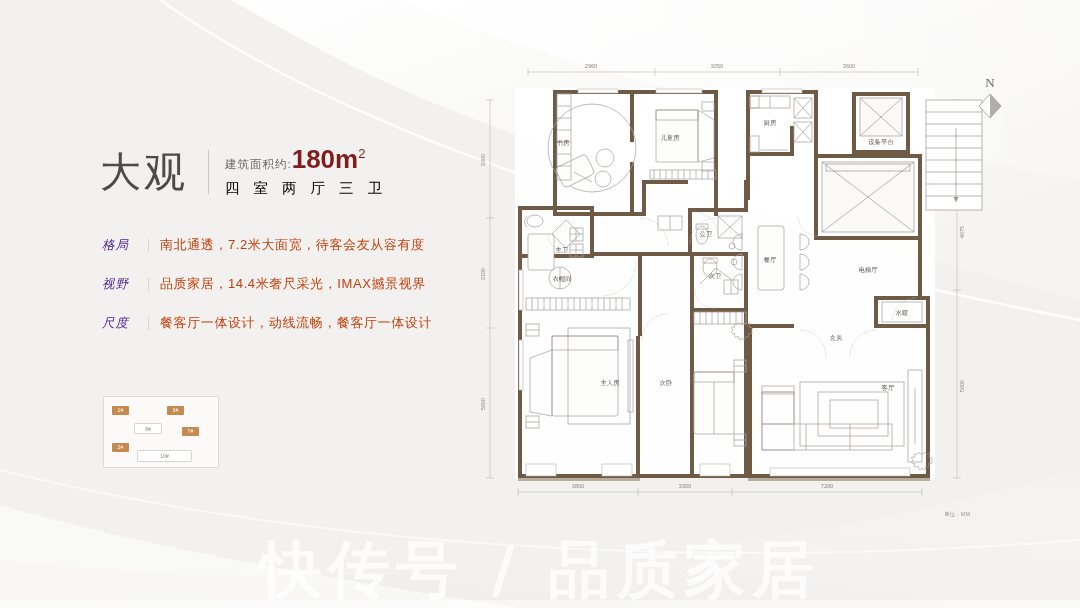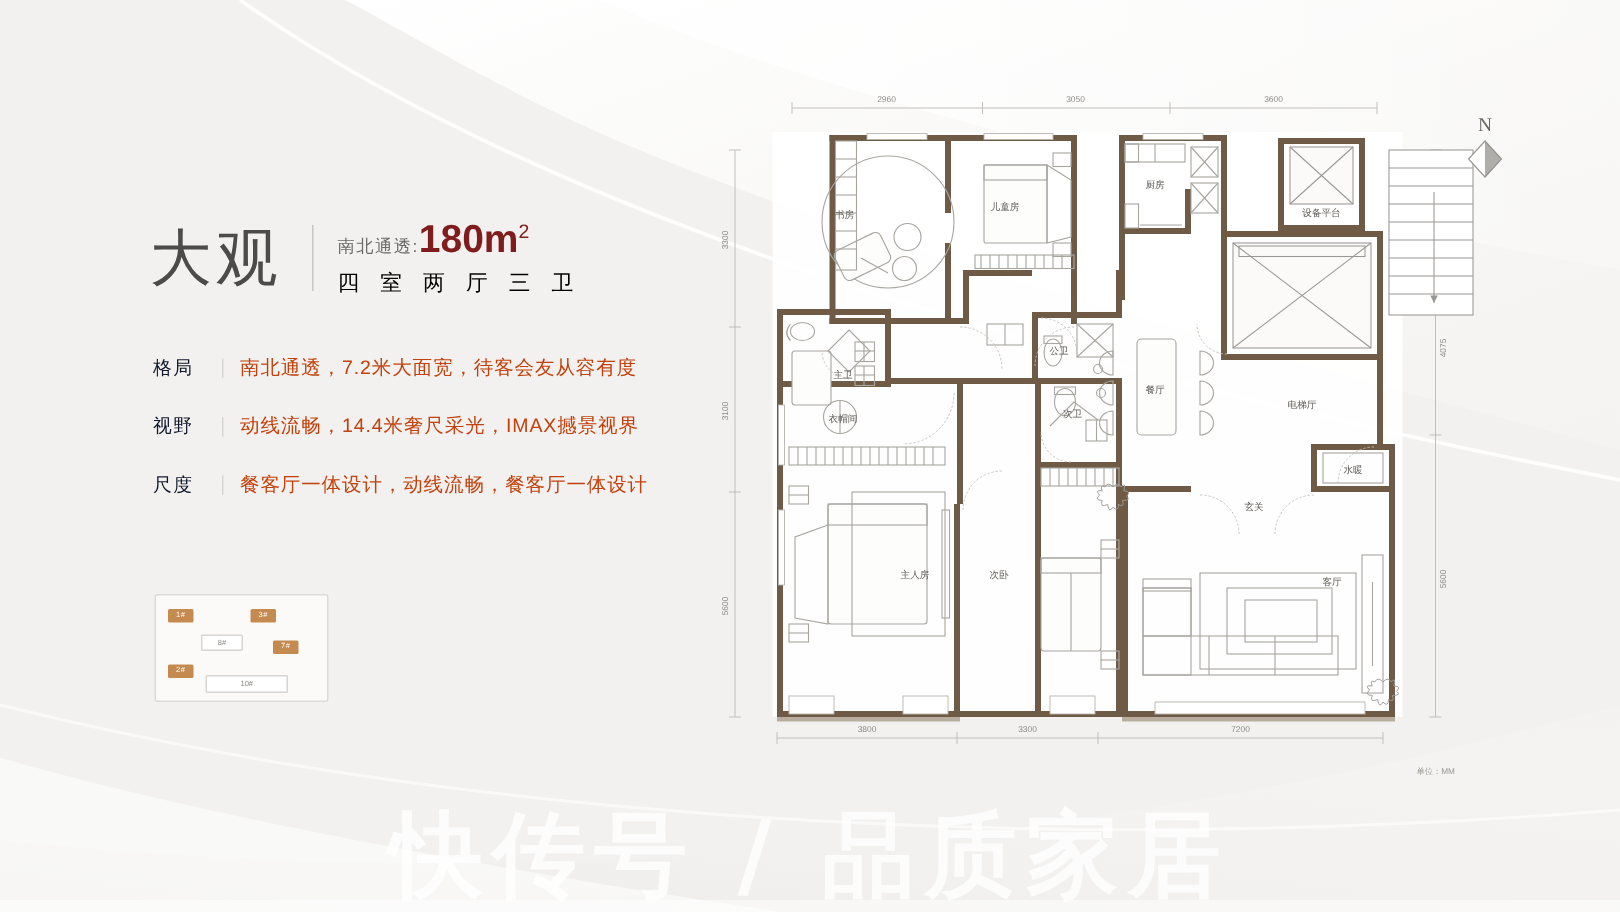--- a/index.html
+++ b/index.html
@@ -42,22 +42,22 @@
     font-size: 14.5px; letter-spacing: 5px; color: #000000;
   }
 
   
   #features {
     position: absolute; left: 102px; top: 236px;
     display: flex; flex-direction: column; gap: 21px;
   }
   .feature-row { display: flex; align-items: center; }
   .feature-key {
-    font-size: 12.5px; color: #0f172a; letter-spacing: 1px;
-    width: 42px; flex: none;
+    font-size: 12.5px; color: #4c1d95; letter-spacing: 1px;
+    width: 42px; flex: none; font-style: italic;
   }
   .feature-sep {
     width: 1px; height: 13px; background: #d9d6d1; margin: 0 11px 0 4px;
   }
   .feature-text {
     font-size: 13px; color: #c2410c; letter-spacing: 0.6px;
   }
 
   
   #site-map {
@@ -127,37 +127,37 @@
   <rect x="0" y="600" width="1080" height="8" fill="#ffffff" opacity="0.5"></rect>
 </svg>
 
 <section id="info-panel">
 
   <div id="title-row">
     <div id="plan-name">大观</div>
     <div id="title-div"></div>
     <div id="title-meta">
       <div id="area-line">
-        <span id="area-label">南北通透:</span>
+        <span id="area-label">建筑面积约:</span>
         <span id="area-value"><span>180m</span><sup>2</sup></span>
       </div>
       <div id="room-spec">四 室 两 厅 三 卫</div>
     </div>
   </div>
 
   <div id="features">
     <div class="feature-row">
       <span class="feature-key">格局</span>
       <span class="feature-sep"></span>
       <span class="feature-text">南北通透，7.2米大面宽，待客会友从容有度</span>
     </div>
     <div class="feature-row">
       <span class="feature-key">视野</span>
       <span class="feature-sep"></span>
-      <span class="feature-text">动线流畅，14.4米奢尺采光，IMAX撼景视界</span>
+      <span class="feature-text">品质家居，14.4米奢尺采光，IMAX撼景视界</span>
     </div>
     <div class="feature-row">
       <span class="feature-key">尺度</span>
       <span class="feature-sep"></span>
       <span class="feature-text">餐客厅一体设计，动线流畅，餐客厅一体设计</span>
     </div>
   </div>
 
   <div id="site-map">
     <span class="site-tag" id="site-tag-1">1#</span>

